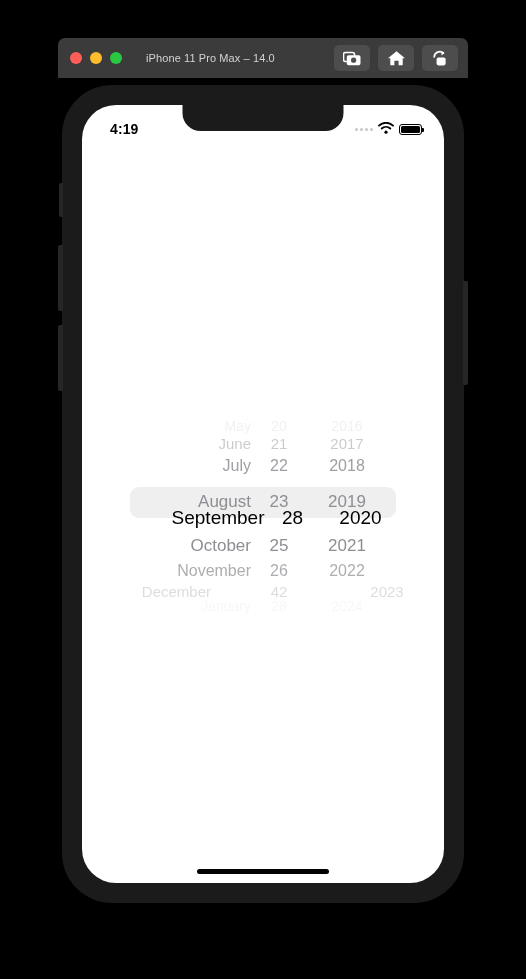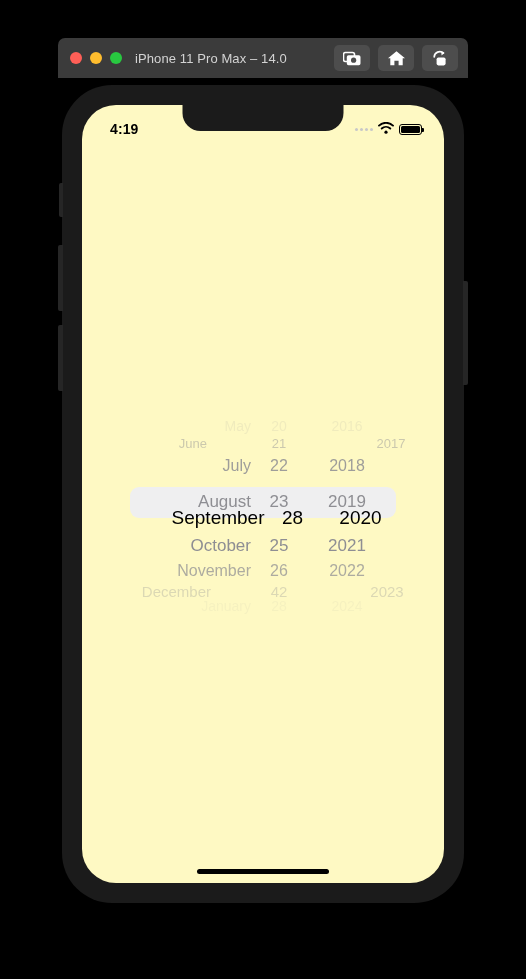--- a/index.html
+++ b/index.html
@@ -42,23 +42,23 @@
     width: 12px; height: 12px;
     border-radius: 50%;
     display: block;
   }
   .light.red    { background: #ff5f57; }
   .light.yellow { background: #ffbd2e; }
   .light.green  { background: #28c840; }
 
   #window-title {
     flex: 0 0 auto;
-    margin-left: 13px;
+    margin-left: 24px;
     color: #d3d3d3;
-    font-size: 13px;
+    font-size: 11px;
     letter-spacing: 0.1px;
     white-space: nowrap;
   }
 
   .tb-buttons {
     position: absolute;
     right: 10px;
     top: 7px;
     display: flex;
     gap: 8px;
@@ -107,21 +107,21 @@
     border-radius: 0 2px 2px 0;
   }
 
   
   #screen {
     position: absolute;
     left: 20px;
     top: 20px;
     width: 362px;
     height: 778px;
-    background: #fef9c3;
+    background: #ffffff;
     border-radius: 34px;
     overflow: hidden;
   }
 
   
   #notch {
     position: absolute;
     left: 50%;
     transform: translateX(-50%);
     top: 0;
@@ -222,21 +222,21 @@
     text-align: center;
   }
   .dp-row .c-year {
     width: 80px;
     text-align: center;
   }
   .dp-row span { display: inline-block; color: #8e8e93; }
 
   .dp-row.r-0 { font-size: 14px; height: 12px; }
   .dp-row.r-0 span { opacity: 0.12; }
-  .dp-row.r-1 { font-size: 13px; height: 22px; gap: 44px; }
+  .dp-row.r-1 { font-size: 15px; height: 22px; }
   .dp-row.r-1 span { opacity: 0.45; }
   .dp-row.r-2 { font-size: 16px; height: 24px; }
   .dp-row.r-2 span { opacity: 0.85; }
   .dp-row.r-3 { font-size: 17px; height: 24px; }
   .dp-row.r-3 span { opacity: 1; margin-top: 24px; }
   .dp-row.r-sel { font-size: 19px; height: 31px; padding-left: 27px; }
   .dp-row.r-sel span { color: #000000; opacity: 1; }
   .dp-row.r-5 { font-size: 17px; height: 26px; }
   .dp-row.r-5 span { opacity: 1; }
   .dp-row.r-6 { font-size: 16px; height: 23px; }

